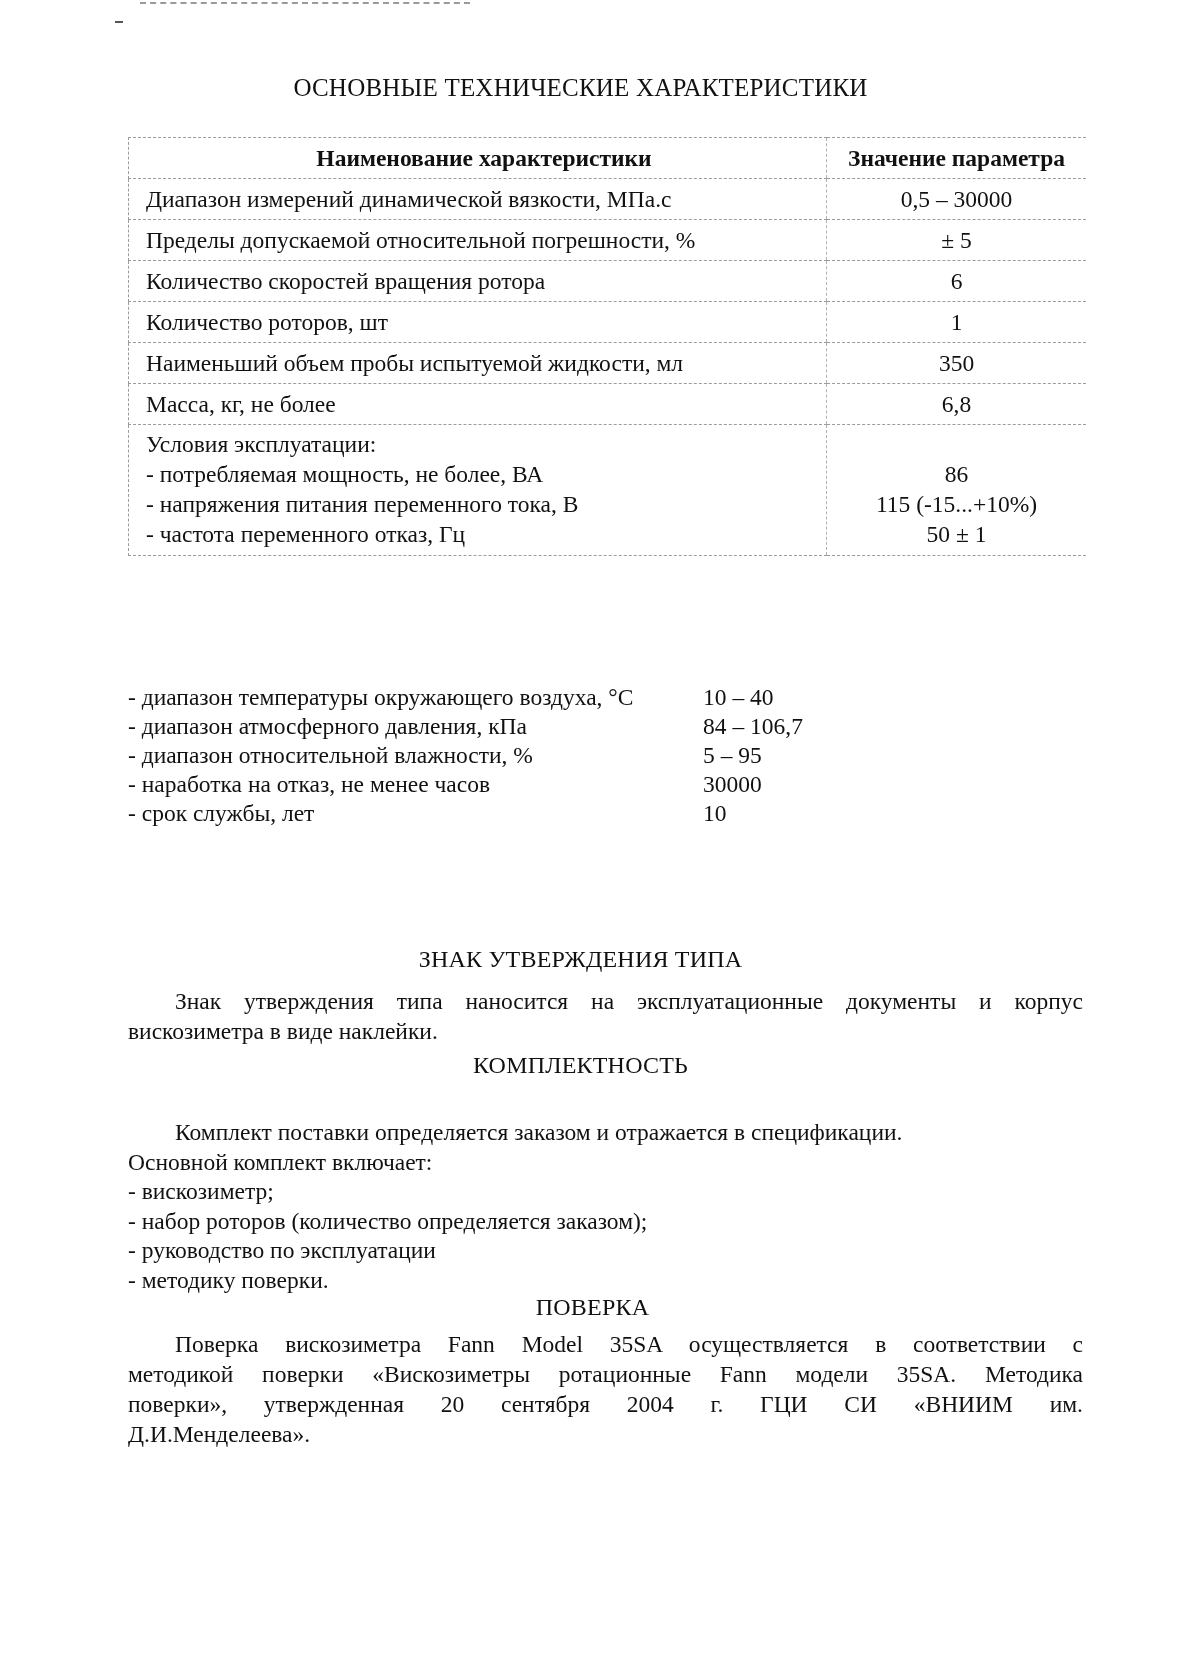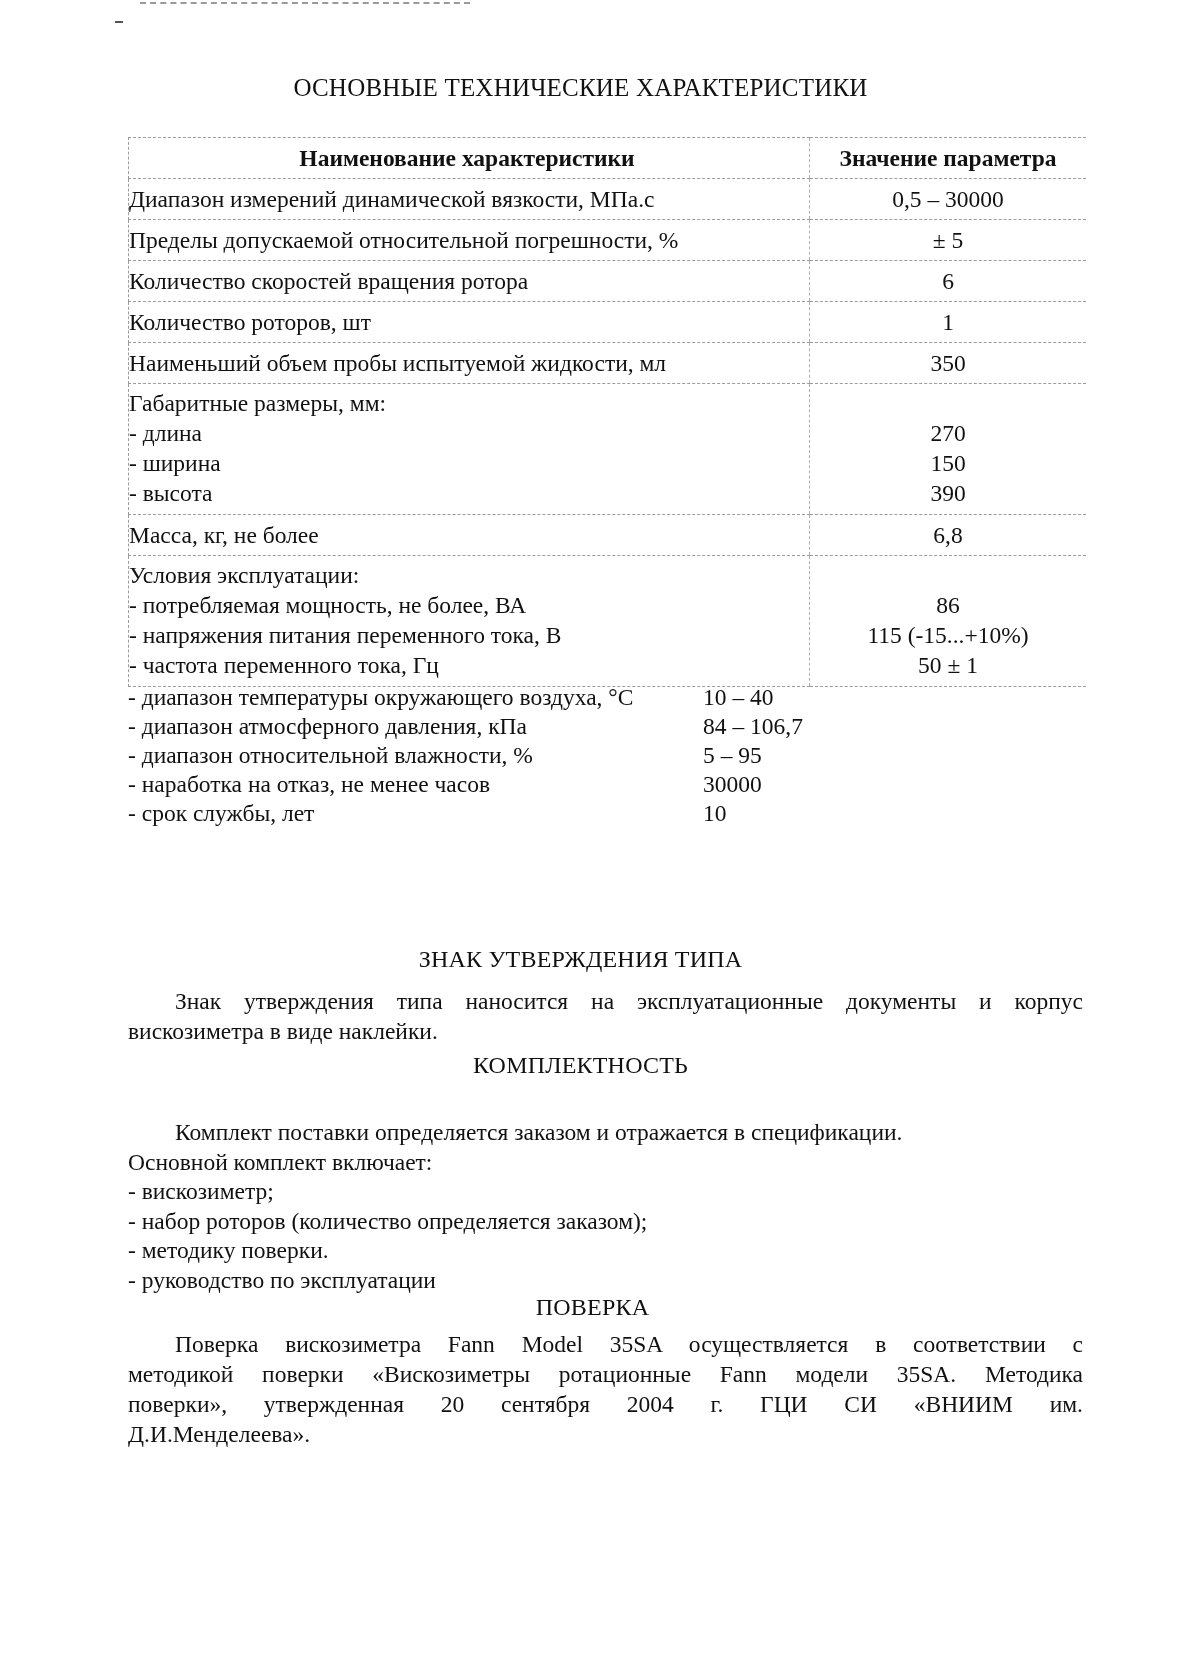--- a/index.html
+++ b/index.html
@@ -20,21 +20,21 @@
   .h-main { top: 74px; font-size: 25px; }
   table.spec {
     position: absolute; left: 128px; top: 137px; width: 958px;
     border-collapse: collapse; font-size: 23.5px;
   }
   table.spec td, table.spec th {
     border-top: 1px dashed #9c9c9c;
     border-bottom: 1px dashed #9c9c9c;
     padding: 0 4px; vertical-align: top;
   }
-  table.spec td.name, table.spec th.name { border-left: 1px dashed #9c9c9c; width: 676px; padding-left: 0; margin-top: 16px; }
+  table.spec td.name, table.spec th.name { border-left: 1px dashed #9c9c9c; width: 676px; padding-left: 17px; margin-top: 16px; }
   table.spec td.val, table.spec th.val { border-left: 1px dashed #b0b0b0; text-align: center; }
   table.spec th { font-weight: bold; height: 40px; line-height: 40px; font-size: 23.5px; }
   table.spec tr.single td { height: 40px; line-height: 40px; }
   table.spec .multi td { padding-top: 4px; padding-bottom: 6px; }
   .line { display: block; line-height: 30px; height: 30px; }
   .cond {
     position: absolute; left: 128px; top: 683px; font-size: 23.5px;
   }
   .cond .row { height: 29px; line-height: 29px; position: relative; }
   .cond .lbl { position: absolute; left: 0; white-space: nowrap; }
@@ -74,44 +74,30 @@
     <td class="val">6</td>
   </tr>
   <tr class="single">
     <td class="name">Количество роторов, шт</td>
     <td class="val">1</td>
   </tr>
   <tr class="single">
     <td class="name">Наименьший объем пробы испытуемой жидкости, мл</td>
     <td class="val">350</td>
   </tr>
-  <tr class="multi">
-    <td class="name">
-      <span class="line">Габаритные размеры, мм:</span>
-      <span class="line">- длина</span>
-      <span class="line">- ширина</span>
-      <span class="line">- высота</span>
-    </td>
-    <td class="val">
-      <span class="line"></span>
-      <span class="line">270</span>
-      <span class="line">150</span>
-      <span class="line">390</span>
-    </td>
-  </tr>
   <tr class="single">
     <td class="name">Масса, кг, не более</td>
     <td class="val">6,8</td>
   </tr>
   <tr class="multi">
     <td class="name">
       <span class="line">Условия эксплуатации:</span>
       <span class="line">- потребляемая мощность, не более, ВА</span>
       <span class="line">- напряжения питания переменного тока, В</span>
-      <span class="line">- частота переменного тока, Гц</span>
+      <span class="line">- частота переменного отказ, Гц</span>
     </td>
     <td class="val">
       <span class="line"></span>
       <span class="line">86</span>
       <span class="line">115 (-15...+10%)</span>
       <span class="line">50 ± 1</span>
     </td>
   </tr>
 </tbody>
   </table>
@@ -144,22 +130,22 @@
   <span class="justify-line indent">Знак утверждения типа наносится на эксплуатационные документы и корпус</span>
   <span class="line">вискозиметра в виде наклейки.</span>
 </div>
 
 <div class="heading" style="top: 1052px; text-align: center;">КОМПЛЕКТНОСТЬ</div>
 <div class="list" style="top: 1118px;">
   <div style="padding-left: 47px;">Комплект поставки определяется заказом и отражается в спецификации.</div>
   <div>Основной комплект включает:</div>
   <div>- вискозиметр;</div>
   <div>- набор роторов (количество определяется заказом);</div>
+  <div>- руководство по эксплуатации</div>
   <div>- методику поверки.</div>
-  <div>- руководство по эксплуатации</div>
 </div>
 
 <div class="heading" style="top: 1294px; left: 12px;">ПОВЕРКА</div>
 <div class="para" style="top: 1305px;">
   <span class="justify-line indent">Поверка вискозиметра Fann Model 35SA осуществляется в соответствии с</span>
   <span class="justify-line">методикой поверки «Вискозиметры ротационные Fann  модели 35SA. Методика</span>
   <span class="justify-line">поверки», утвержденная 20 сентября 2004 г. ГЦИ СИ «ВНИИМ им.</span>
   <span class="line">Д.И.Менделеева».</span>
 </div>
 

